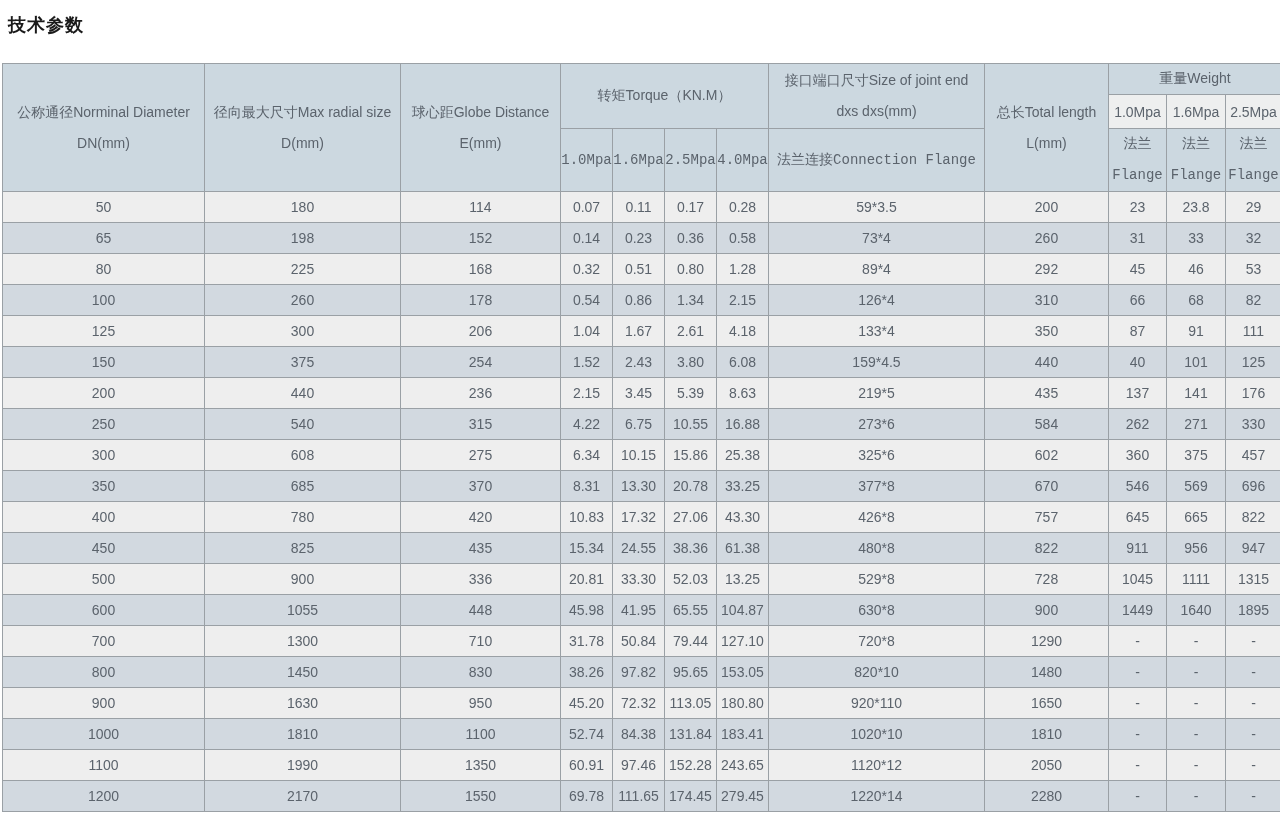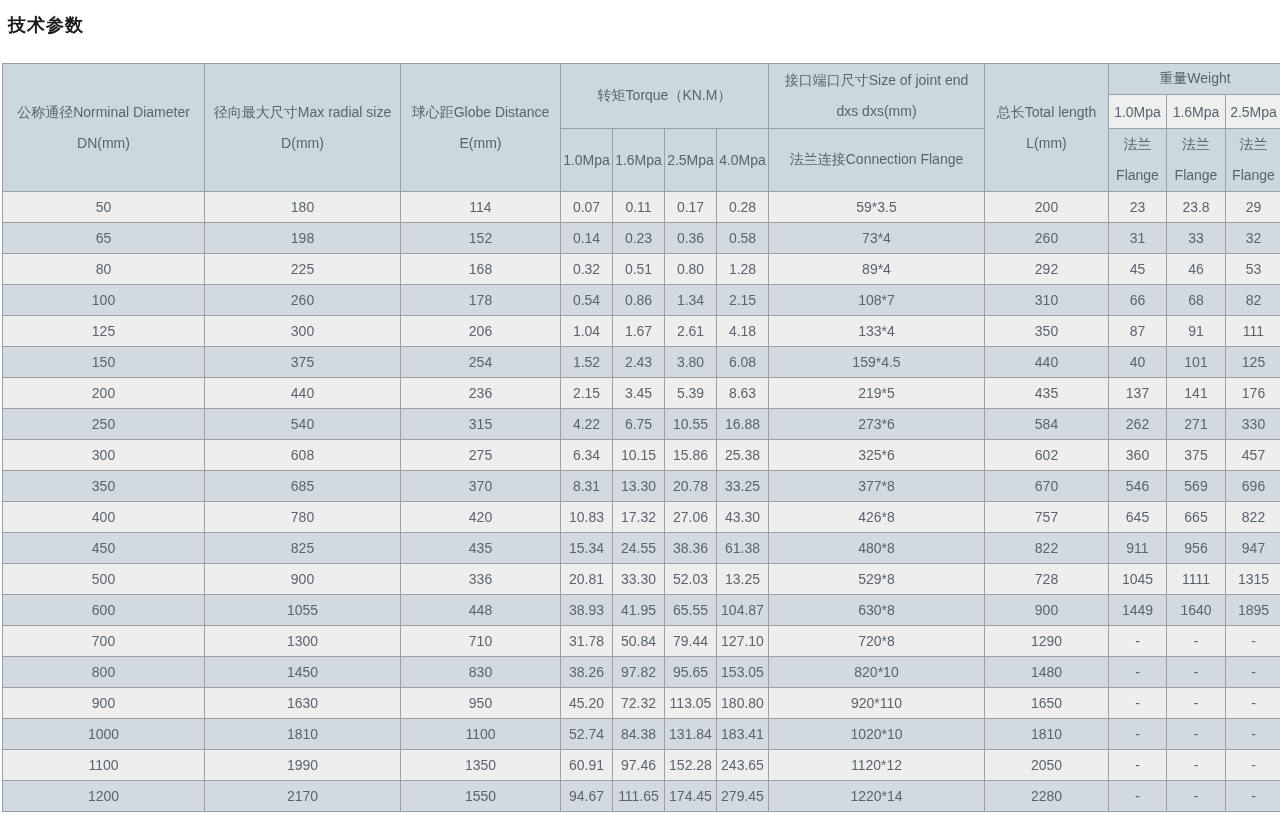--- a/index.html
+++ b/index.html
@@ -41,21 +41,21 @@
     font-weight: normal;
     color: #5b636c;
     overflow: hidden;
     white-space: nowrap;
   }
   .spec-table thead th { background: #ccd8e0; }
   .spec-table thead th.light-sub { background: #eeefef; }
 
   .hr1 th { height: 30px; margin-left: 12px; }
   .hr2 th { height: 33px; }
-  .hr3 th { height: 59px; }
+  .hr3 th { height: 59px; font-family: Liberation Mono, monospace; }
 
   .hline { display: block; line-height: 31px; }
 
   .spec-table tbody td { height: 30px; }
   .spec-table tbody tr.light td { background: #eeeeee; }
   .spec-table tbody tr.blue  td { background: #d2d9e0; }
 </style>
 </head>
 <body>
 
@@ -172,21 +172,21 @@
           <td>53</td>
         </tr>
         <tr class="blue">
           <td>100</td>
           <td>260</td>
           <td>178</td>
           <td>0.54</td>
           <td>0.86</td>
           <td>1.34</td>
           <td>2.15</td>
-          <td>108*7</td>
+          <td>126*4</td>
           <td>310</td>
           <td>66</td>
           <td>68</td>
           <td>82</td>
         </tr>
         <tr class="light">
           <td>125</td>
           <td>300</td>
           <td>206</td>
           <td>1.04</td>
@@ -308,21 +308,21 @@
           <td>529*8</td>
           <td>728</td>
           <td>1045</td>
           <td>1111</td>
           <td>1315</td>
         </tr>
         <tr class="blue">
           <td>600</td>
           <td>1055</td>
           <td>448</td>
-          <td>38.93</td>
+          <td>45.98</td>
           <td>41.95</td>
           <td>65.55</td>
           <td>104.87</td>
           <td>630*8</td>
           <td>900</td>
           <td>1449</td>
           <td>1640</td>
           <td>1895</td>
         </tr>
         <tr class="light">
@@ -392,21 +392,21 @@
           <td>1120*12</td>
           <td>2050</td>
           <td>-</td>
           <td>-</td>
           <td>-</td>
         </tr>
         <tr class="blue">
           <td>1200</td>
           <td>2170</td>
           <td>1550</td>
-          <td>94.67</td>
+          <td>69.78</td>
           <td>111.65</td>
           <td>174.45</td>
           <td>279.45</td>
           <td>1220*14</td>
           <td>2280</td>
           <td>-</td>
           <td>-</td>
           <td>-</td>
         </tr>
       </tbody>

